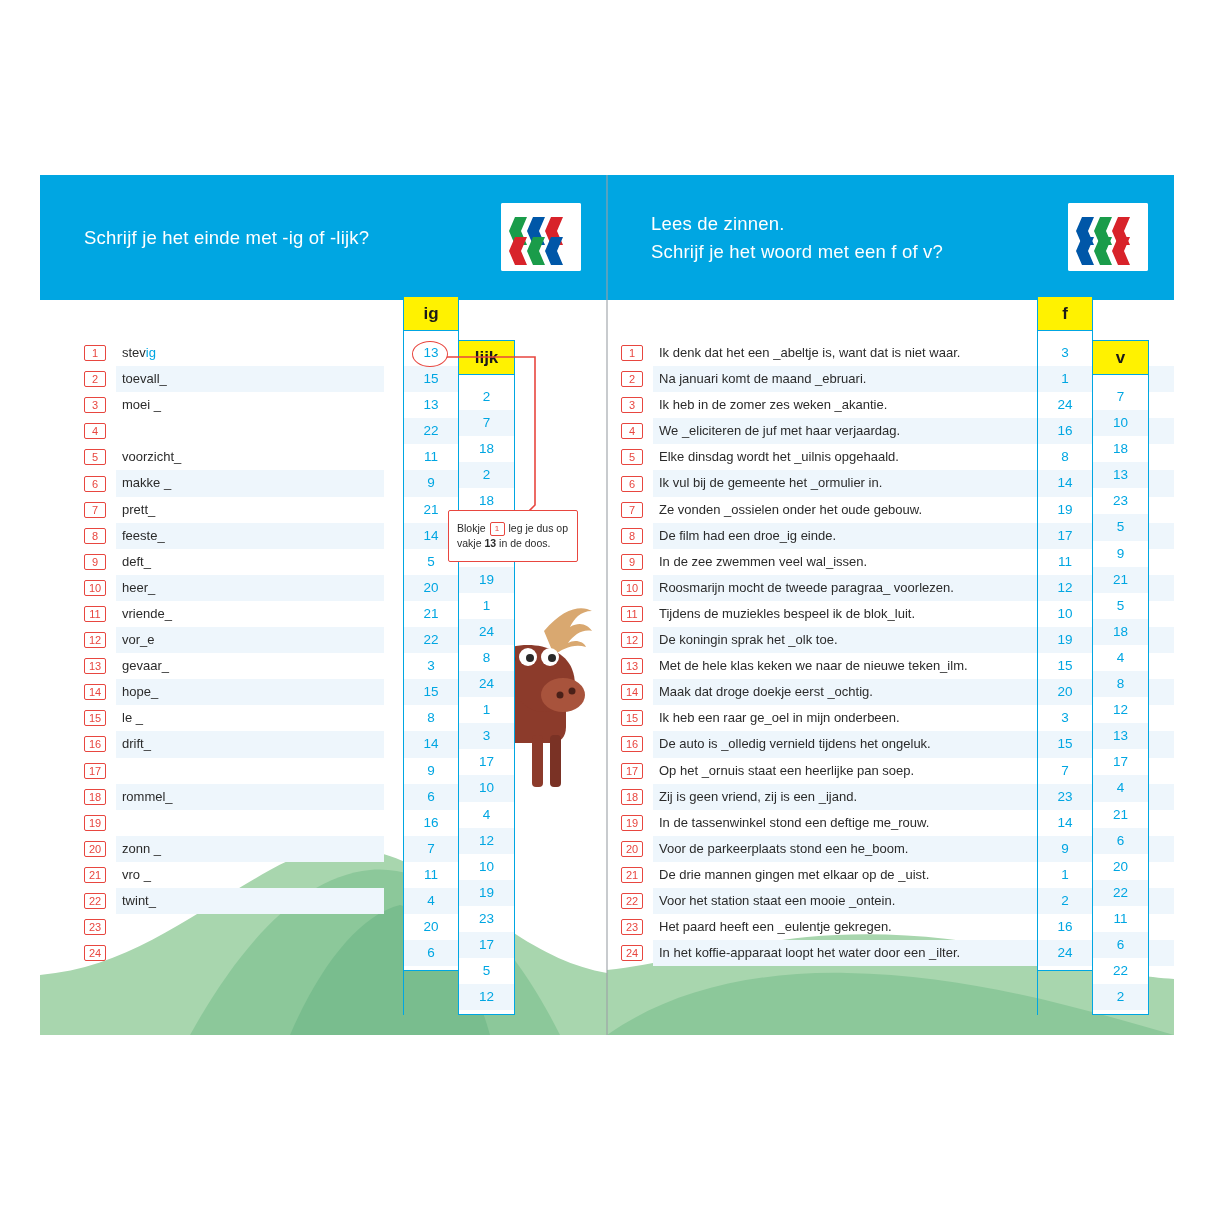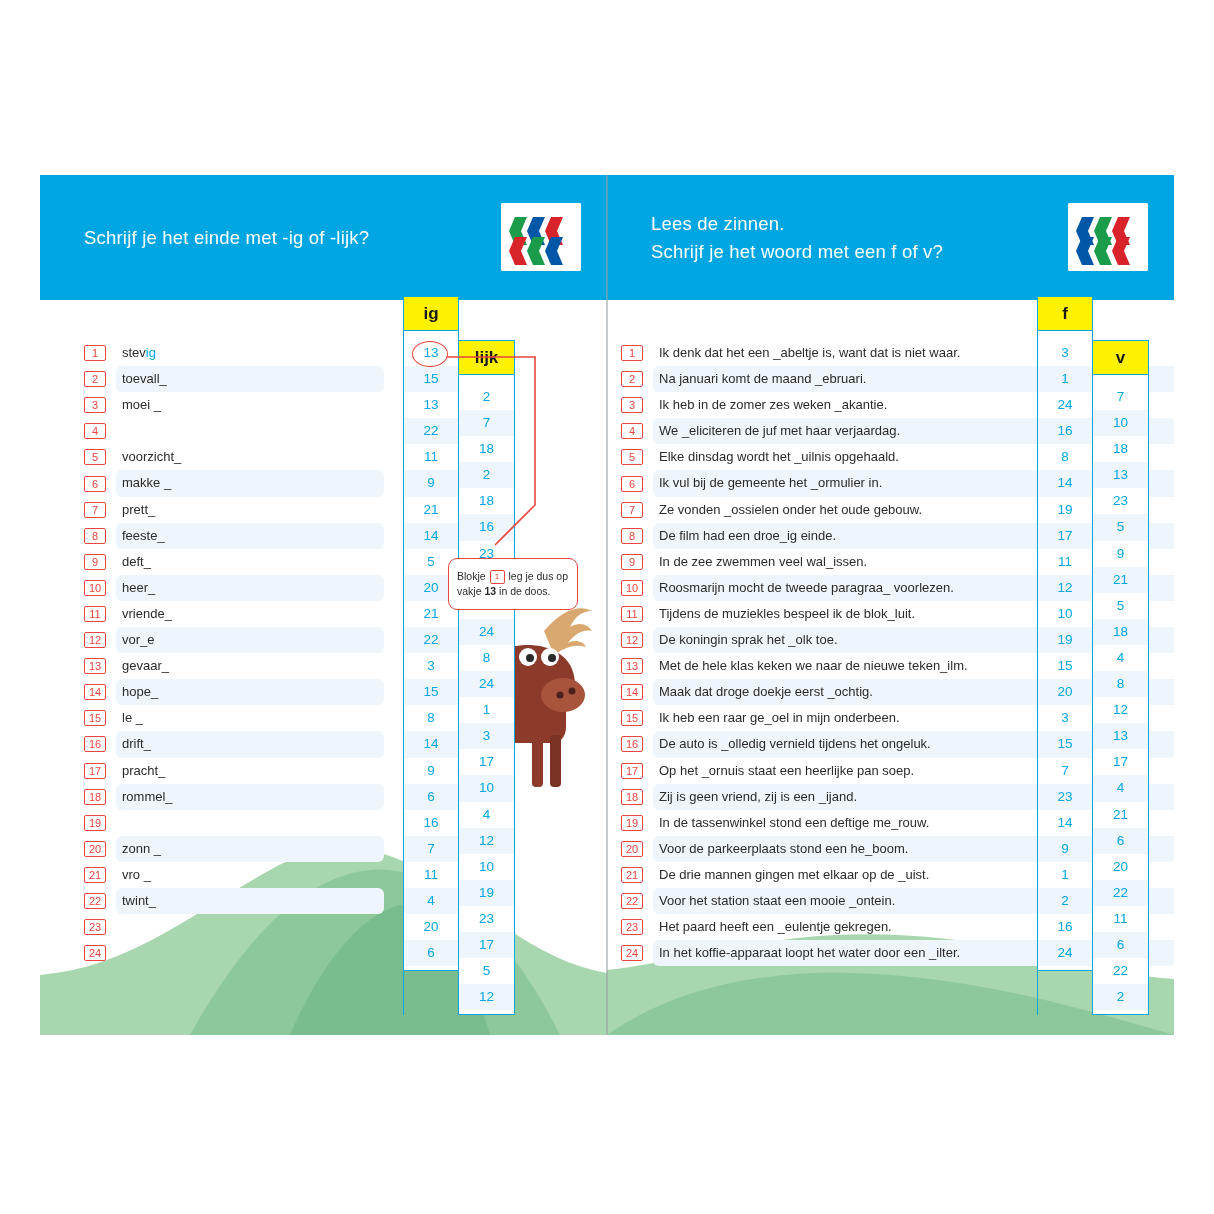--- a/index.html
+++ b/index.html
@@ -95,21 +95,21 @@
   }
   .left .list  { left: 44px;  width: 300px; }
   .right .list { left: 14px;  width: 610px; }
 
   .row {
     display: flex;
     align-items: center;
     height: 26.1px;
     box-sizing: border-box;
   }
-  .row.alt .rowtext { background: #eef6fc; border-radius: 6px; }
+  .row.alt .rowtext { background: #eef6fc; }
   .num {
     width: 22px;
     min-width: 22px;
     height: 16px;
     border: 1px solid #e8463f;
     color: #e8463f;
     border-radius: 2px;
     font-size: 11px;
     display: flex;
     align-items: center;
@@ -185,27 +185,26 @@
 
   
   .callout {
     position: absolute;
     left: 408px;
     top: 335px;
     width: 130px;
     z-index: 30;
     border: 1.4px solid #e8463f;
     background: #ffffff;
-    border-radius: 9px;
+    border-radius: 2px;
     padding: 10px 8px;
     box-sizing: border-box;
     font-size: 10.5px;
     line-height: 1.45;
     color: #2b2b2b;
-    margin-top: 48px;
   }
   .callout .minibox {
     display: inline-flex;
     align-items: center;
     justify-content: center;
     width: 13px;
     height: 12px;
     border: 1px solid #e8463f;
     color: #e8463f;
     font-size: 8px;
@@ -321,21 +320,20 @@
         <div class="row">
             <div class="num">15</div>
             <div class="rowtext">le _</div>
           </div>
         <div class="row alt">
             <div class="num">16</div>
             <div class="rowtext">drift_</div>
           </div>
         <div class="row">
             <div class="num">17</div>
-            <div class="rowtext">pracht_</div>
           </div>
         <div class="row alt">
             <div class="num">18</div>
             <div class="rowtext">rommel_</div>
           </div>
         <div class="row">
             <div class="num">19</div>
           </div>
         <div class="row alt">
             <div class="num">20</div>

